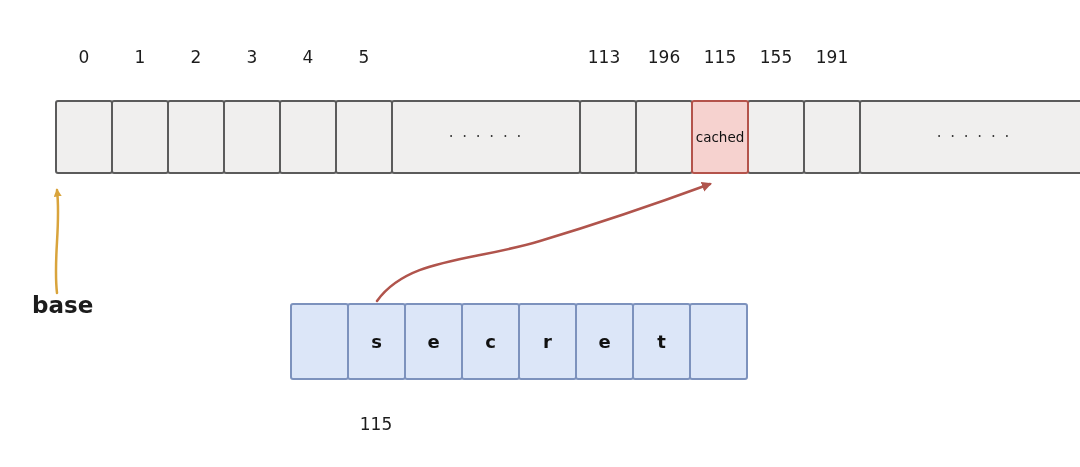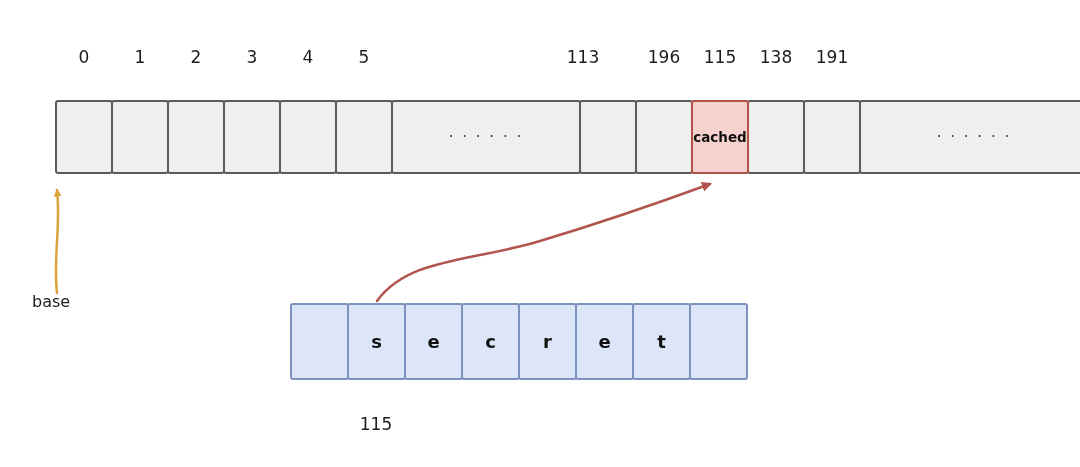--- a/index.html
+++ b/index.html
@@ -48,21 +48,21 @@
     font-size: 15px;
     letter-spacing: 2px;
     color: #3a3a3a;
   }
   .cell.ellipsis-right { width: 230px; }
   .cell.cached {
     position: relative;
     z-index: 2;
     background: #f6d2cf;
     border-color: #b4534b;
-    font-weight: bold;
+    font-weight: normal;
     font-size: 13.5px;
     color: #111111;
   }
   .secret-row {
     position: absolute;
     left: 290px;
     top: 303px;
     display: flex;
     height: 77px;
   }
@@ -79,22 +79,23 @@
     justify-content: center;
     font-weight: bold;
     font-size: 18px;
     color: #111111;
   }
   .scell.first { margin-left: 0; }
   .base-label {
     position: absolute;
     left: 32px;
     top: 292px;
-    font-size: 16px;
+    font-size: 23px;
     color: #1c1c1c;
+    font-weight: bold;
   }
   .offset-label {
     position: absolute;
     left: 353px;
     top: 414px;
     width: 46px;
     text-align: center;
     font-size: 17px;
     color: #1c1c1c;
   }
@@ -108,24 +109,24 @@
 </style>
 </head>
 <body>
 
 <div class="idx-label" style="left:62px">0</div>
 <div class="idx-label" style="left:118px">1</div>
 <div class="idx-label" style="left:174px">2</div>
 <div class="idx-label" style="left:230px">3</div>
 <div class="idx-label" style="left:286px">4</div>
 <div class="idx-label" style="left:342px">5</div>
-<div class="idx-label" style="left:561px">113</div>
+<div class="idx-label" style="left:582px">113</div>
 <div class="idx-label" style="left:642px">196</div>
 <div class="idx-label" style="left:698px">115</div>
-<div class="idx-label" style="left:754px">138</div>
+<div class="idx-label" style="left:754px">155</div>
 <div class="idx-label" style="left:810px">191</div>
 
 <div class="array-row">
   <div class="cell first"></div>
   <div class="cell"></div>
   <div class="cell"></div>
   <div class="cell"></div>
   <div class="cell"></div>
   <div class="cell"></div>
   <div class="cell ellipsis">· · · · · ·</div>

